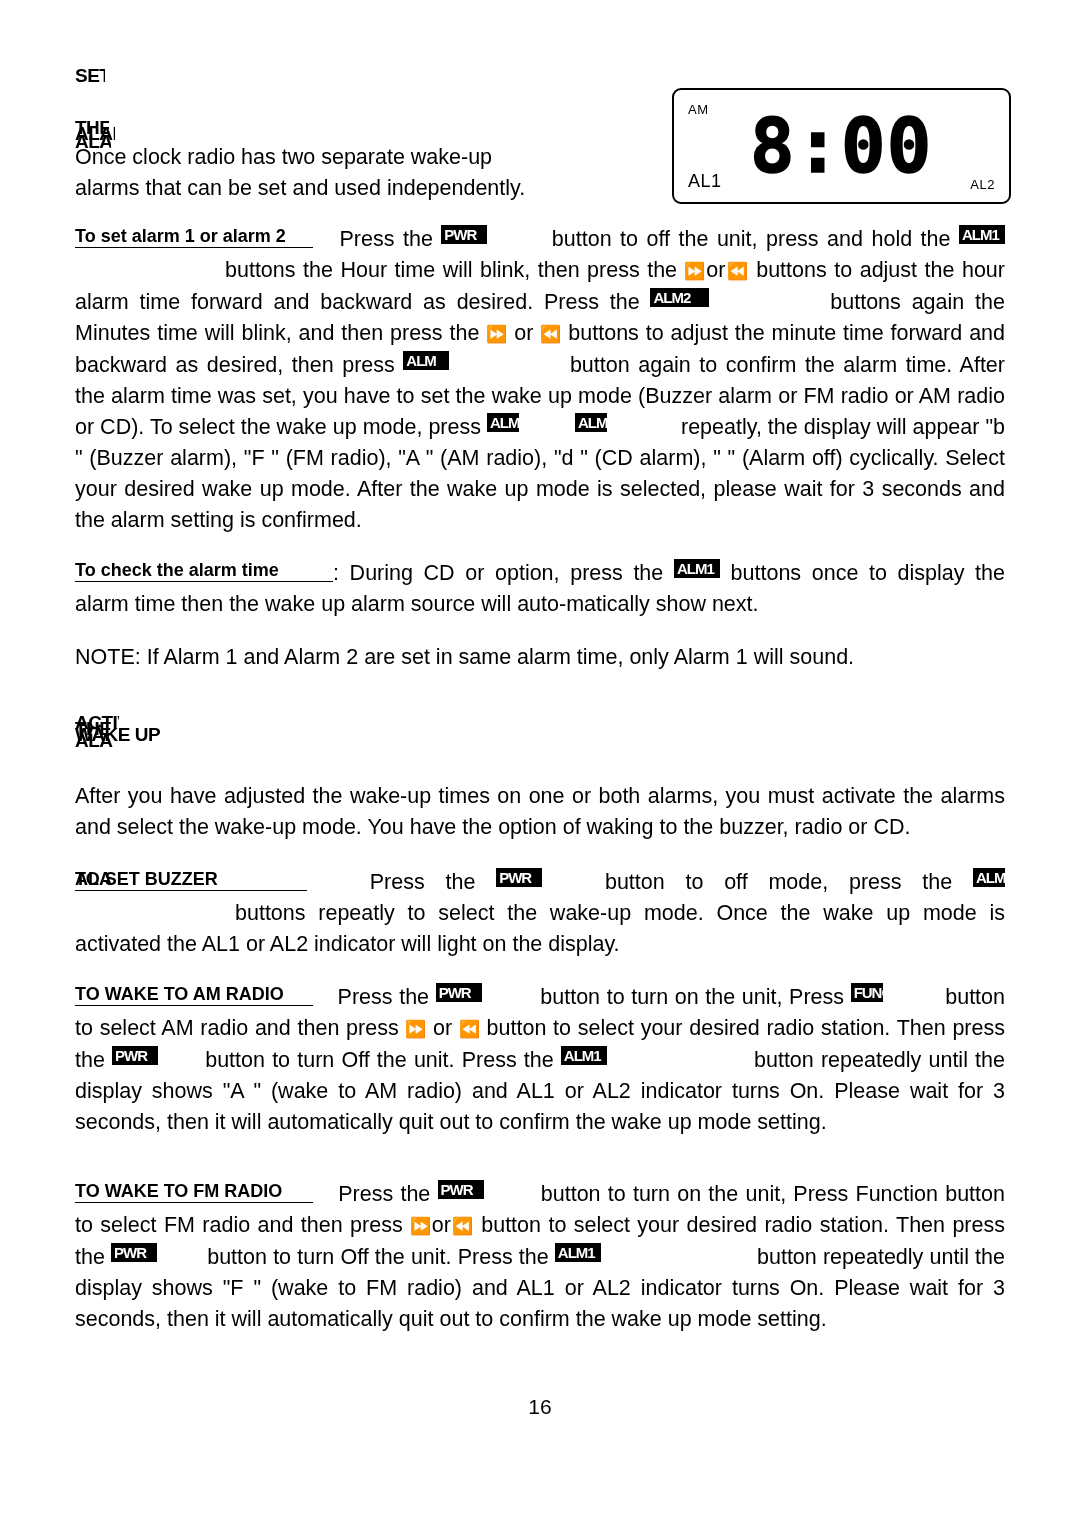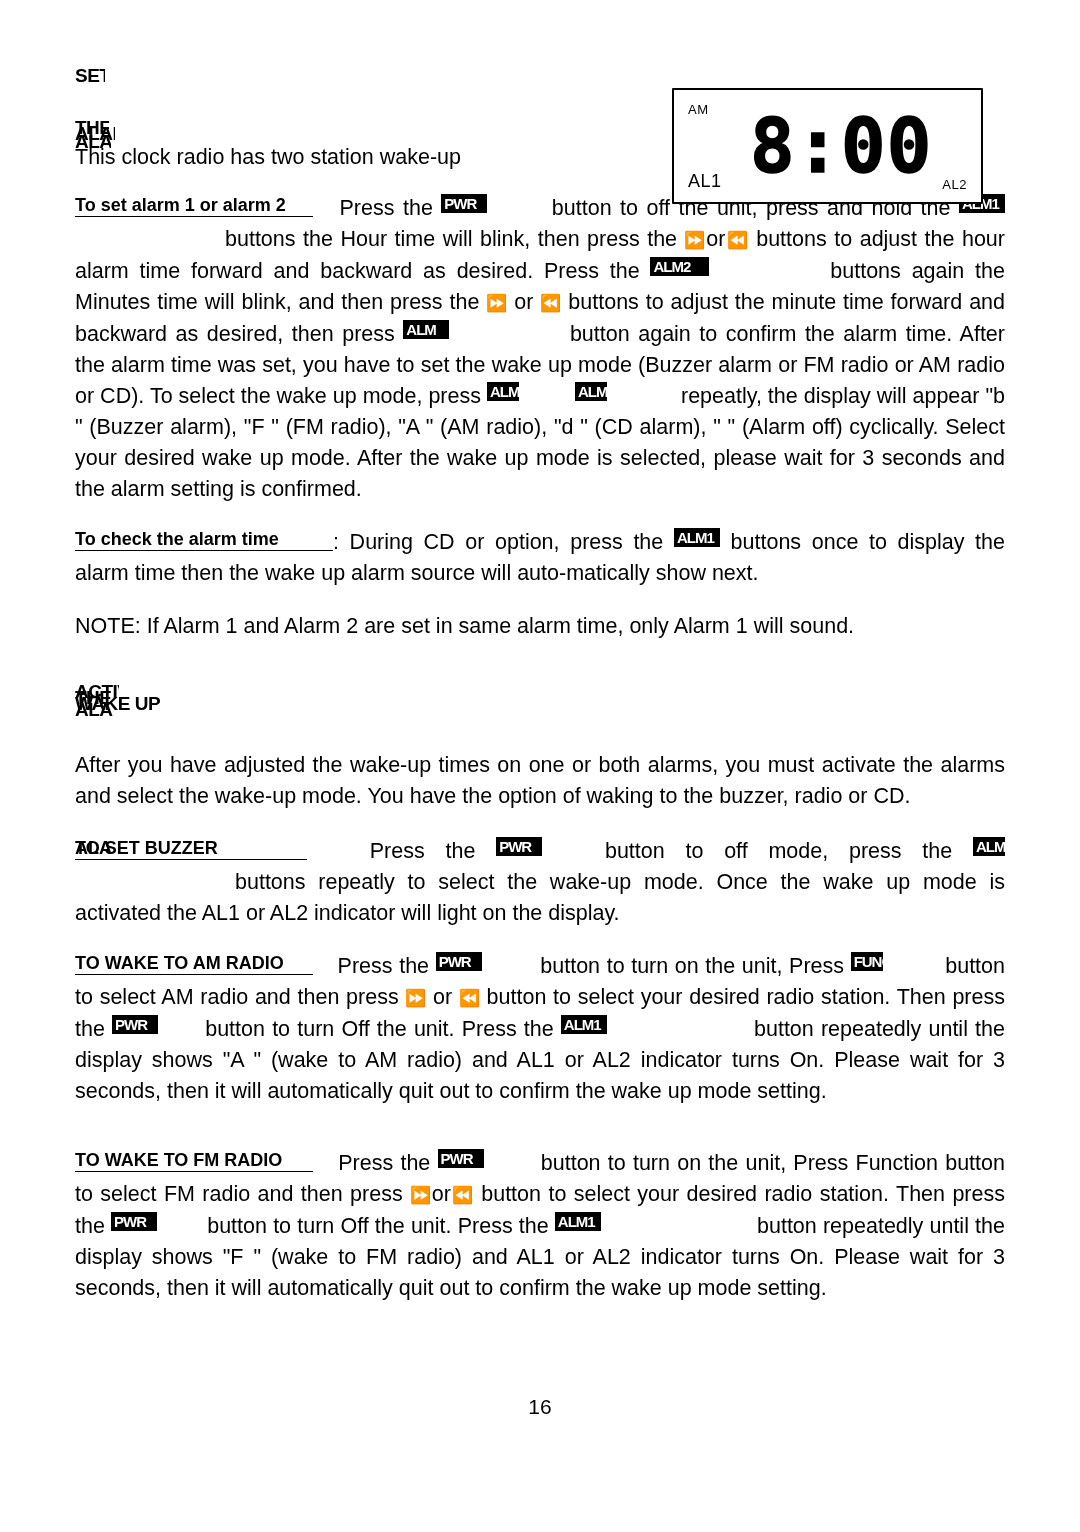--- a/index.html
+++ b/index.html
@@ -14,22 +14,23 @@
     position:absolute;
     left:75px; top:60px;
     width:930px;
   }
   
   .lcd {
     position:absolute;
     left:597px; top:28px;
     width:307px; height:112px;
     border:2px solid #000;
-    border-radius:1px;
+    border-radius:9px;
     background:#fff;
+    padding-left:28px;
   }
   .lcd .am {
     position:absolute; left:14px; top:12px;
     font-size:13px; letter-spacing:0.5px;
   }
   .lcd .al1 {
     position:absolute; left:14px; bottom:10px;
     font-size:18px; letter-spacing:0.5px;
   }
   .lcd .al2 {
@@ -118,21 +119,22 @@
     <div class="time">8:00</div>
   </div>
 
   <div class="heading-stack" style="height:88px;">
     <span class="garb" style="left:0px; top:6px; width:30px; overflow:hidden;">SETTING</span>
     <span class="garb" style="left:0px; top:58px; width:34px; overflow:hidden;">THE WAKE</span>
     <span class="garb" style="left:0px; top:64px; width:40px; overflow:hidden;">ALARM TIME</span>
     <span class="garb" style="left:0px; top:72px; width:36px; overflow:hidden;">ALARM</span>
   </div>
 
-  <p class="body nj" style="margin-top:-6px;">This clock radio has two station wake-up</p>
+  <p class="body nj" style="margin-top:-6px;">Once clock radio has two separate wake-up</p>
+  <p class="body nj">alarms that can be set and used independently.</p>
 
   <p class="body" style="margin-top:20px;">
     <span class="ul" style="width:238px;">To set alarm 1 or alarm 2</span>
     <span class="gap" style="width:18px;"></span><span>Press the</span>
     <span class="blk w2">PWR</span>
     <span class="gap" style="width:56px;"></span><span>button to off the unit, press and hold</span>
     <span>the</span>
     <span class="blk w2">ALM1</span>
     <span class="gap" style="width:150px;"></span><span>buttons the Hour time will blink, then press the</span>
     <span class="glyph">⏩</span><span>or</span><span class="glyph">⏪</span>

